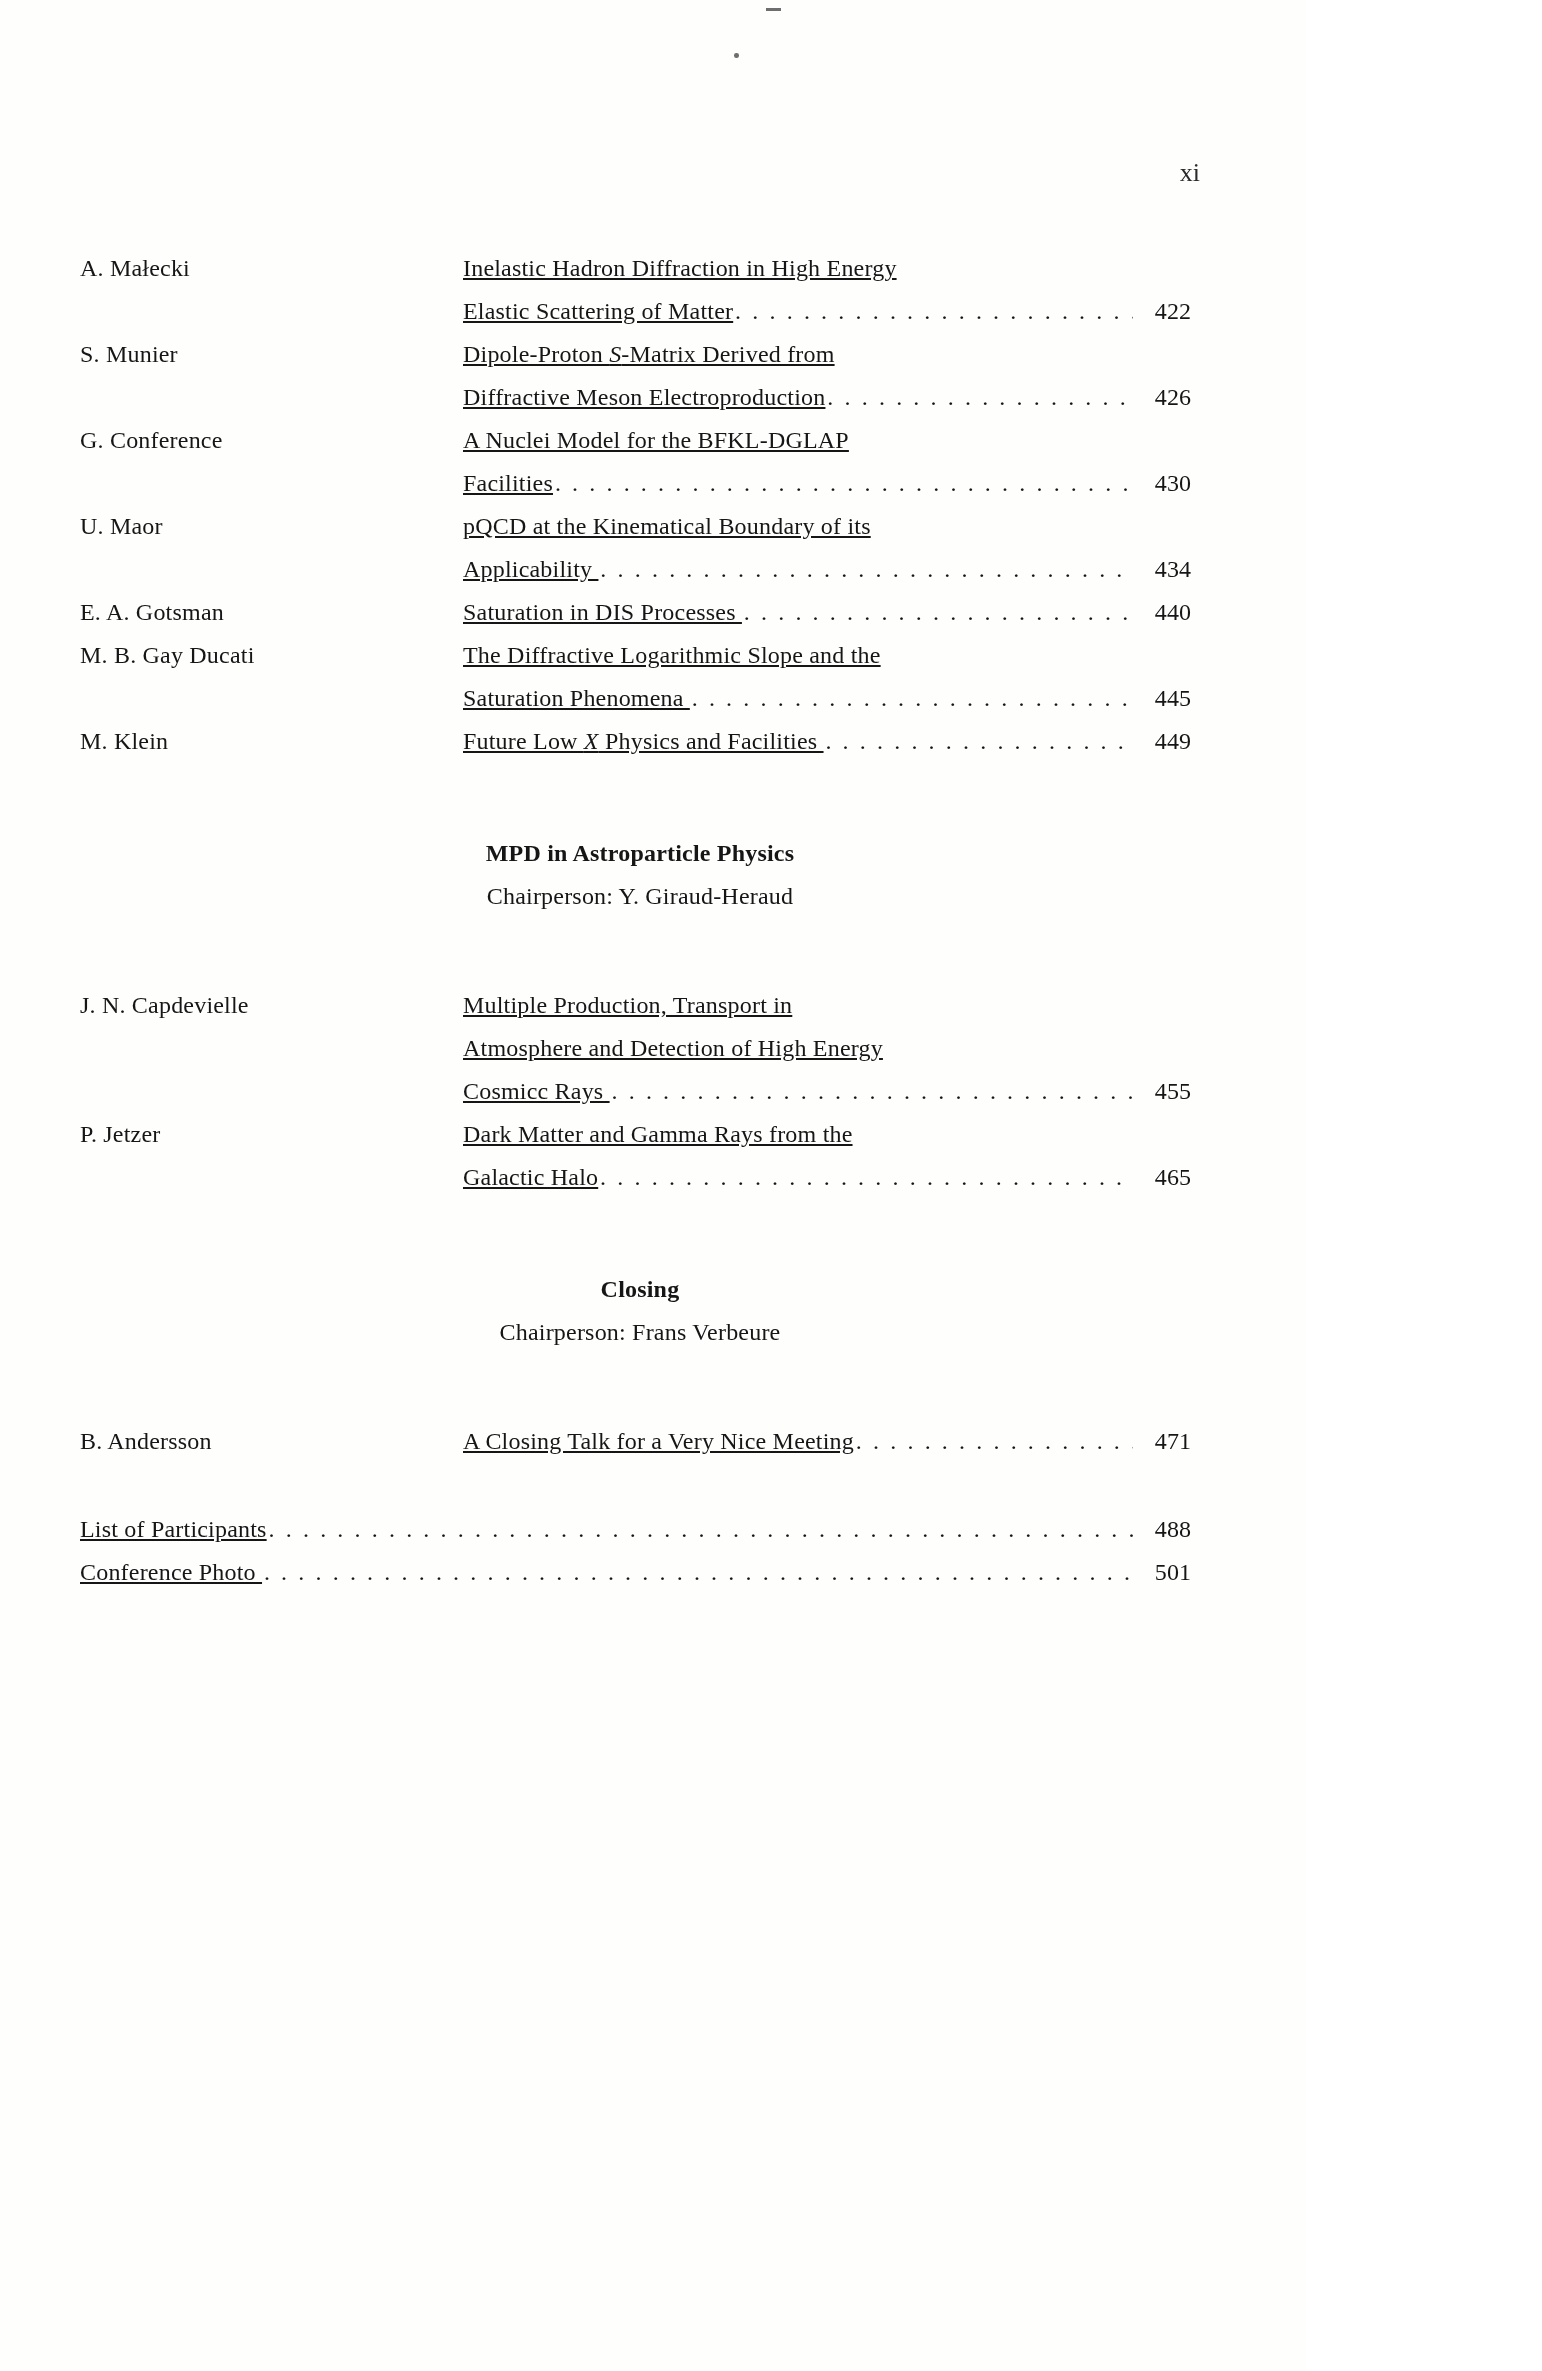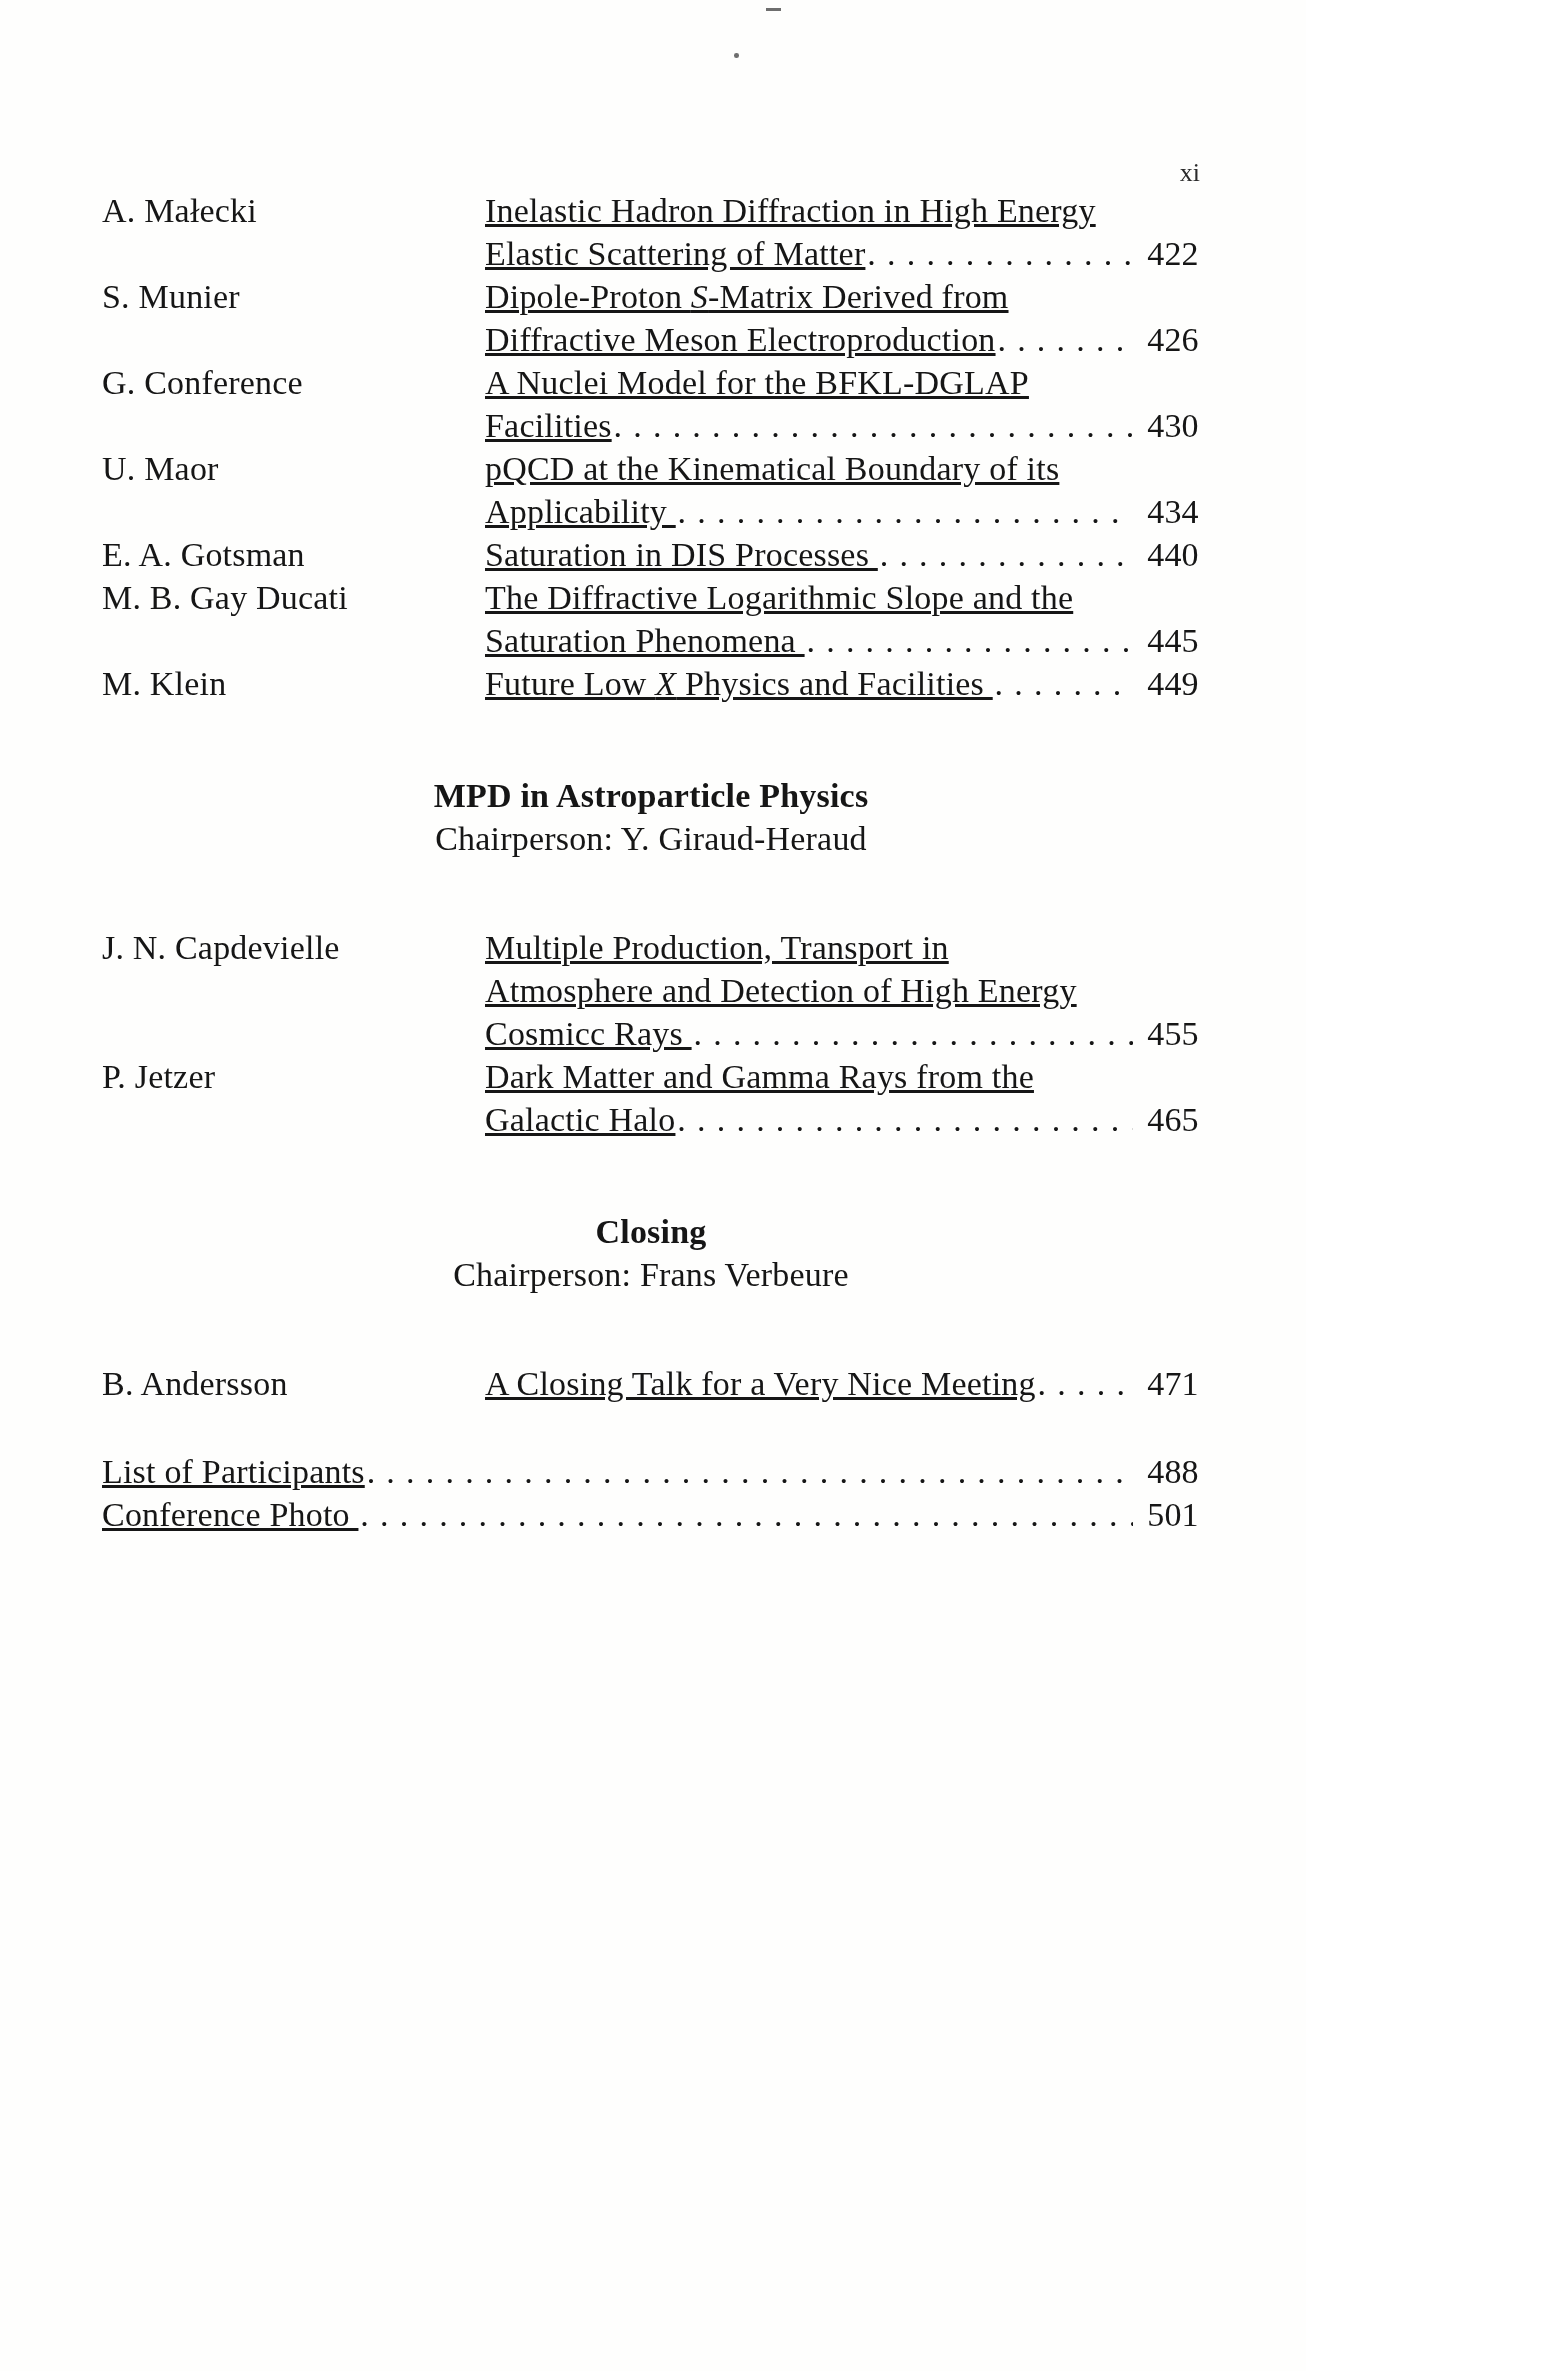--- a/index.html
+++ b/index.html
@@ -8,37 +8,38 @@
     height: 2371px;
     background: #ffffff;
     color: #161616;
     font-family: "Liberation Serif", "DejaVu Serif", serif;
   }
   .page {
     position: relative;
     width: 1306px;
     height: 2371px;
     box-sizing: border-box;
-    padding: 157px 106px 0 102px;
+    padding: 157px 106px 0 80px;
     overflow: hidden;
     background: #fefefd;
   }
   .artifact { position: absolute; background: #4a4a4a; }
   .artifact.dash { left: 766px; top: 8.4px; width: 15px; height: 2.8px; opacity: .8; }
   .artifact.dot  { left: 734px; top: 53px; width: 4.7px; height: 4.7px; border-radius: 50%; opacity: .8; }
 
   .folio {
     text-align: right;
     font-size: 26px;
     line-height: 32px;
     color: #2b2b2b;
   }
 
   .toc {
-    font-size: 34px;
+    margin-top: 58px;
+    font-size: 24px;
     line-height: 43px;
     letter-spacing: 0.2px;
   }
 
   .entry { display: flex; }
   .author { width: 383px; flex-shrink: 0; white-space: pre; }
   .titles { flex: 1; min-width: 0; }
 
   .line { display: flex; }
   .t { white-space: pre; text-decoration: underline; }

